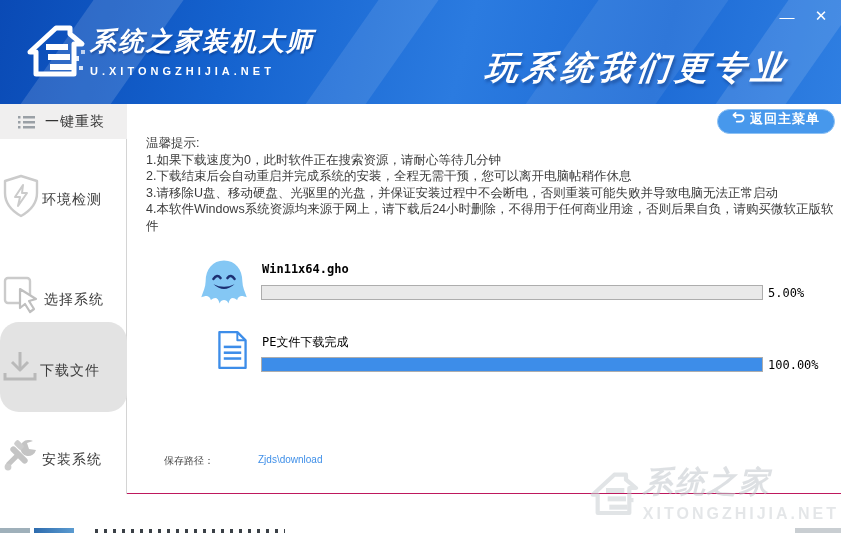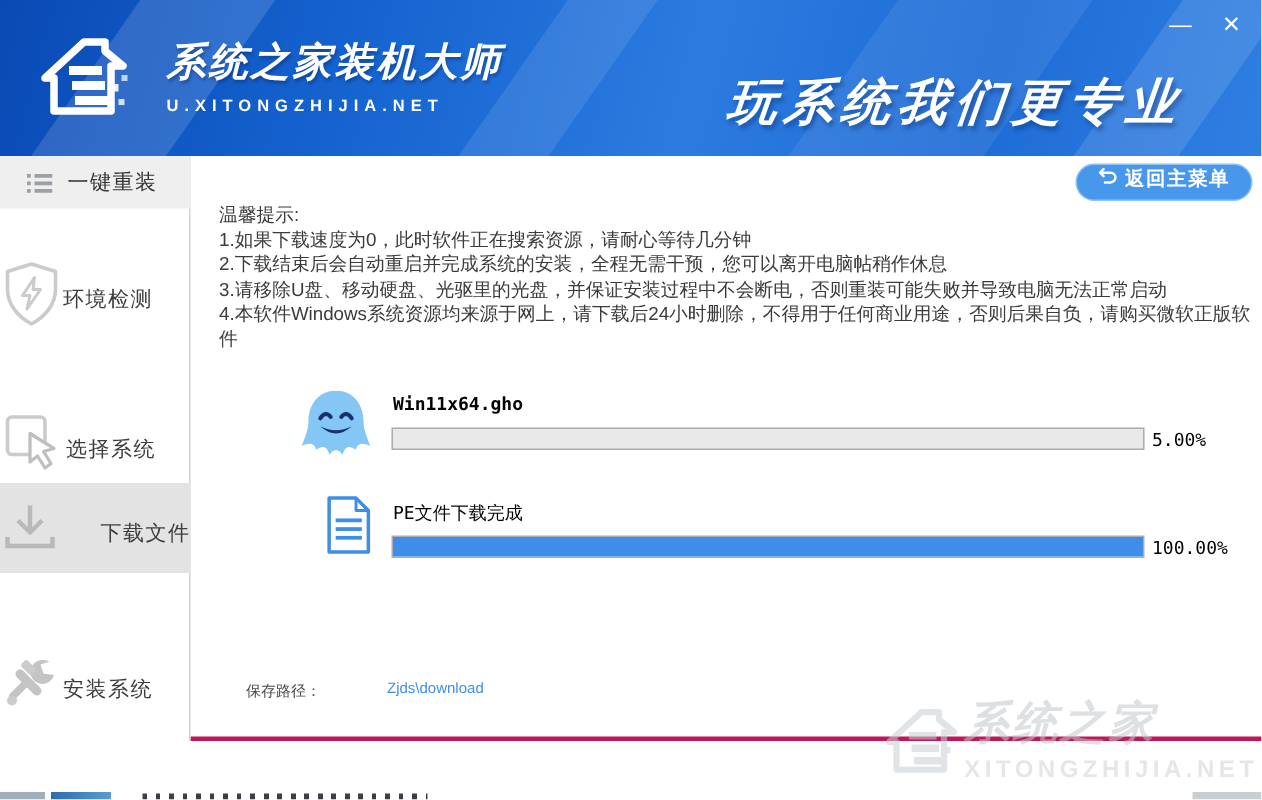--- a/index.html
+++ b/index.html
@@ -11,49 +11,49 @@
   
   .header { position:absolute; left:0; top:0; width:841px; height:104px; overflow:hidden;
     background:linear-gradient(105deg,#0a4ab5 0%,#1563cf 28%,#2b7be0 55%,#1e6cd6 78%,#2f7fe2 100%); }
   .streak { position:absolute; top:-20px; height:150px; background:rgba(255,255,255,0.10); transform:skewX(-35deg); }
   .s1 { left:55px;  width:90px;  background:rgba(255,255,255,0.14); }
   .s2 { left:340px; width:60px; }
   .s3 { left:560px; width:130px; background:rgba(255,255,255,0.08); }
   .s4 { left:750px; width:70px;  background:rgba(255,255,255,0.12); }
 
   .brand { position:absolute; left:26px; top:20px; display:flex; align-items:center; }
-  .brand-text { margin-left:21px; }
+  .brand-text { margin-left:0; }
   .brand-title { color:#ffffff; font-size:26px; font-weight:bold; letter-spacing:2px;
     text-shadow:1px 2px 2px rgba(0,30,90,.35); font-style:italic; }
   .brand-url { color:#ffffff; font-size:11px; font-weight:bold; letter-spacing:4px; margin-top:6px; }
 
   .slogan { position:absolute; right:52px; top:46px; color:#ffffff; font-size:33px; font-weight:bold;
     font-style:italic; letter-spacing:5px; transform:skewX(-6deg);
     text-shadow:2px 3px 3px rgba(0,25,80,.35); }
 
   .win-controls { position:absolute; right:10px; top:6px; display:flex; gap:14px; }
   .win-btn { color:#ffffff; font-size:15px; width:20px; height:20px; display:flex; align-items:center;
     justify-content:center; cursor:pointer; }
 
   
   .app-body { position:absolute; left:0; top:104px; width:841px; height:390px; background:#ffffff;
-    border-bottom:3px solid #be185d; }
+    border-bottom:1px solid #be185d; }
 
   
   .sidebar { position:absolute; left:0; top:0; width:127px; height:390px; background:#ffffff;
     border-right:1px solid #d4d4d4; }
   .side-top { position:absolute; left:0; top:0; width:127px; height:35px; background:#f0efef;
     display:flex; align-items:center; padding-left:18px; gap:10px; cursor:pointer; }
   .side-top-label { font-size:14px; color:#333333; letter-spacing:1px; }
   .nav-item { position:absolute; left:0; width:127px; display:flex; 
     align-items:center; cursor:pointer; }
   .nav-item .lbl { font-size:14px; color:#3c3c3c; margin-top:7px; letter-spacing:1px; }
   .nav-env  { top:52px;  height:80px; }
   .nav-sel  { top:152px; height:80px; }
-  .nav-dl   { top:218px; height:60px; background:#e3e3e3; justify-content:space-between; }
+  .nav-dl   { top:218px; height:90px; background:#e3e3e3; justify-content:flex-start;border-radius:19px; }
   .nav-ins  { top:312px; height:80px; }
 
   
   .main { position:absolute; left:128px; top:0; width:713px; height:390px; }
 
   .return-btn { position:absolute; right:6px; top:5px; height:25px; padding:0 14px;
     background:#4798ec; border:1px solid #8ec2f4; border-radius:13px; color:#ffffff;
     font-size:13px; font-weight:bold; display:flex; align-items:flex-start; gap:5px; cursor:pointer;
     letter-spacing:1px; }
 

